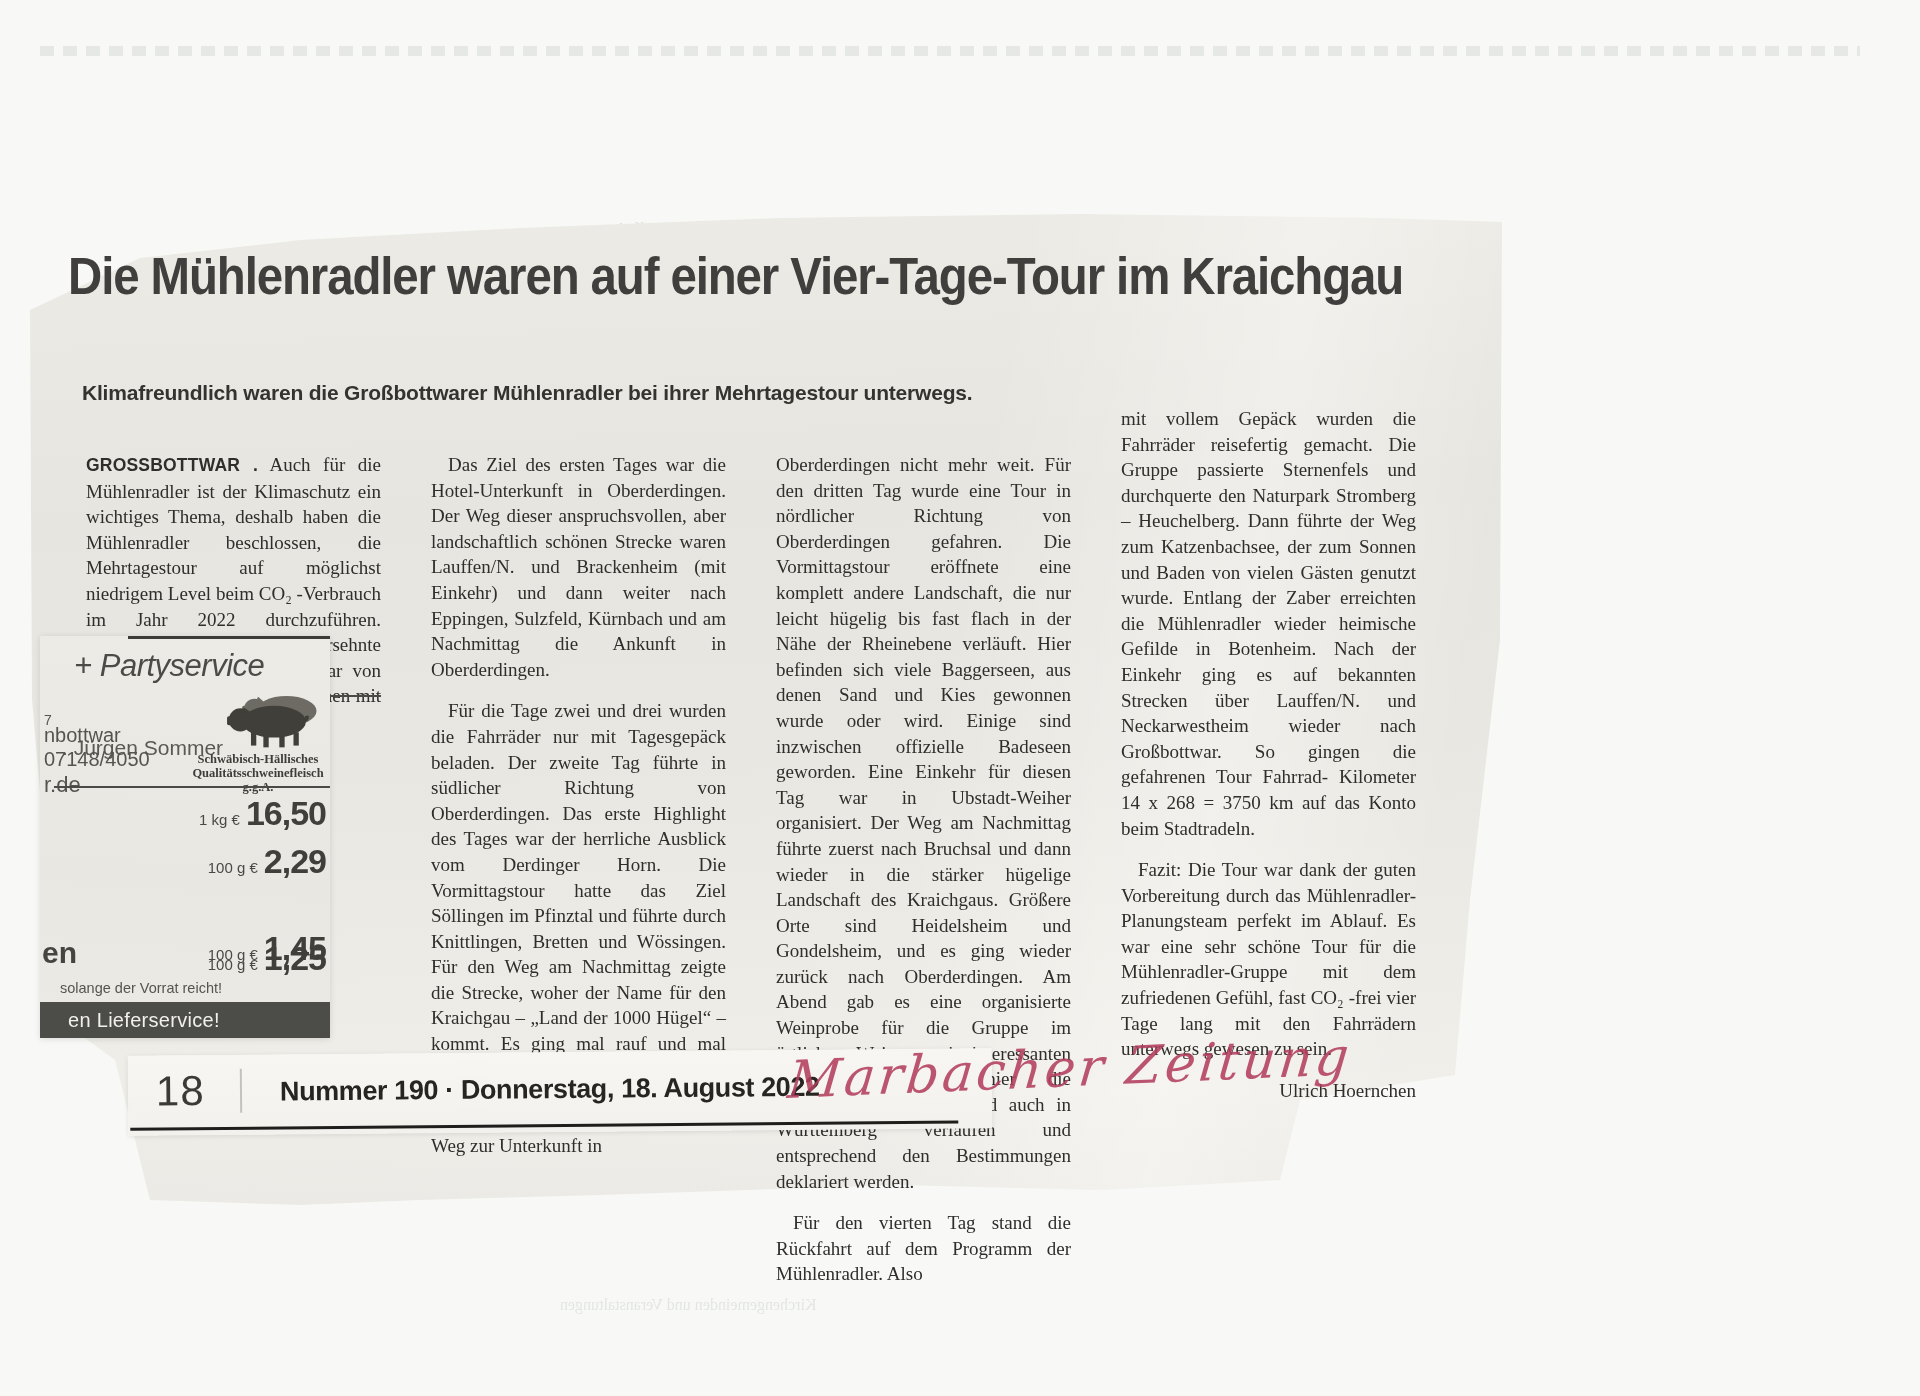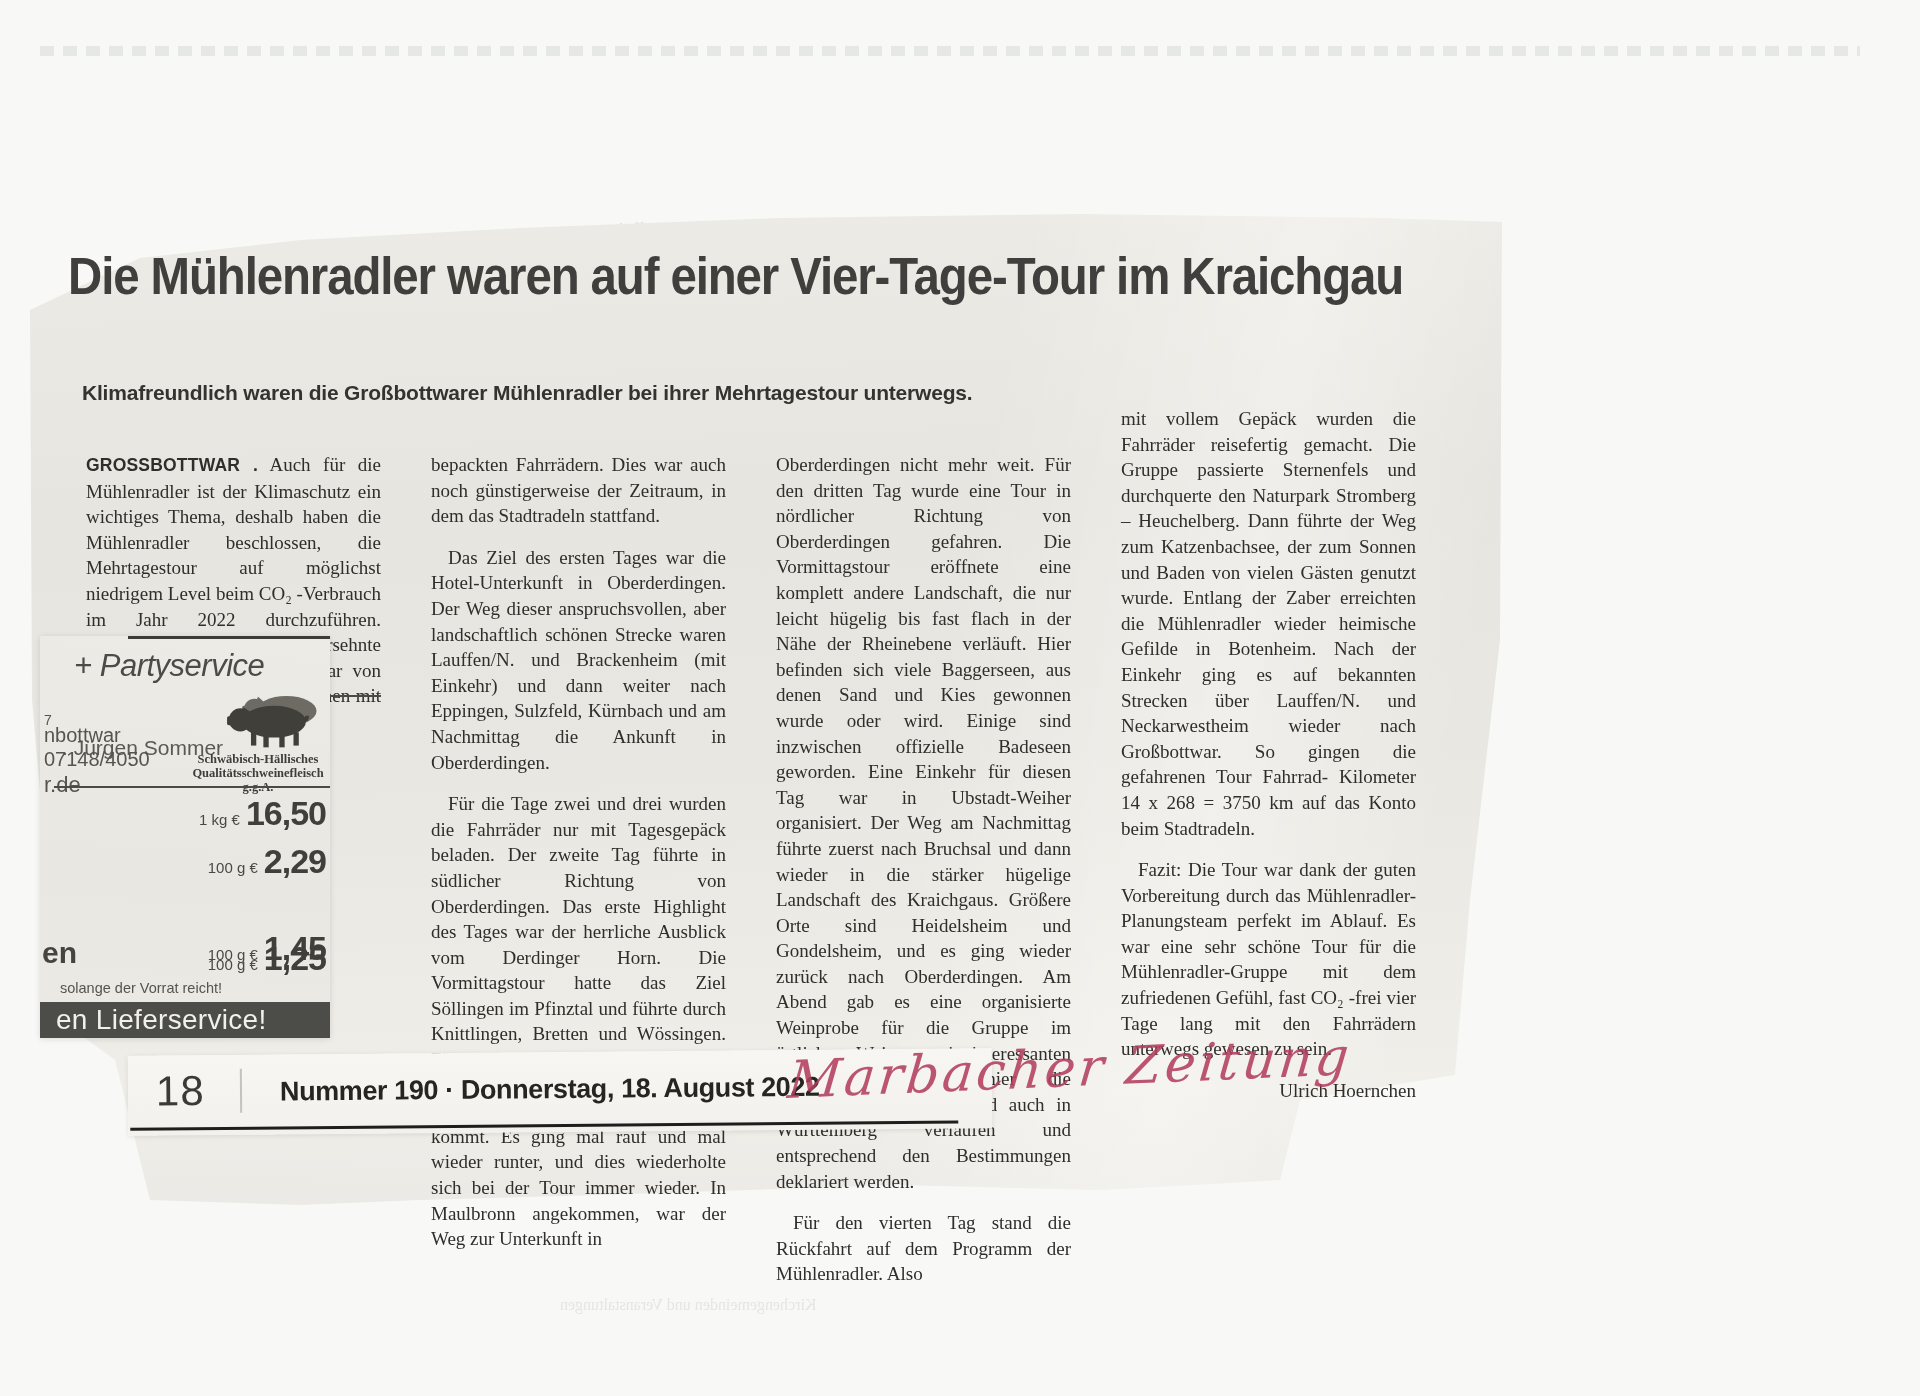--- a/index.html
+++ b/index.html
@@ -66,21 +66,21 @@
   }
   .ad-rule{position:absolute;left:14px;right:0;top:150px;height:2px;background:#4a4a46;}
   .price-row{position:absolute;right:4px;white-space:nowrap;}
   .pr0{top:158px;} .pr1{top:206px;} .pr2{top:273px;margin-top:20px;} .pr3{top:303px;margin-left:38px;}
   .price-unit{font-size:15px;color:#4a4945;margin-right:6px;}
   .price-val{font-size:34px;font-weight:700;color:#403f3b;letter-spacing:-1px;}
   .ad-partial{position:absolute;left:2px;top:300px;font-size:30px;font-weight:700;color:#454440;}
   .ad-stock{position:absolute;left:20px;top:344px;font-size:14.5px;color:#55544f;}
   .ad-banner{
     position:absolute;left:0;right:0;bottom:0;height:36px;background:#4c4c49;
-    color:#f1f0ec;font-size:28px;line-height:36px;padding-left:16px;letter-spacing:.3px;
+    color:#f1f0ec;font-size:20px;line-height:36px;padding-left:28px;letter-spacing:.3px;
   }
   
   .footer-strip{
     position:absolute;left:128px;top:1052px;width:864px;height:80px;
     background:linear-gradient(180deg,#f7f6f2 0%,#f2f1ed 100%);
     transform:rotate(-.5deg);box-shadow:0 1px 5px rgba(0,0,0,.10);
   }
   .footer-num{
     position:absolute;left:28px;top:12px;font-family:"Liberation Sans",sans-serif;
     font-size:42px;font-weight:400;color:#3b3a38;letter-spacing:1px;
@@ -137,21 +137,20 @@
 </div>
 
 <div class="headline">Die Mühlenradler waren auf einer Vier-Tage-Tour im Kraichgau</div>
 <div class="subheadline">Klimafreundlich waren die Großbottwarer Mühlenradler bei ihrer Mehrtagestour unterwegs.</div>
 
 <div class="col c1">
   <p><span class="dateline">GROSSBOTTWAR .</span><span> Auch für die Mühlenradler ist der Klimaschutz ein wichtiges Thema, deshalb haben die Mühlenradler beschlossen, die Mehrtagestour auf möglichst niedrigem Level beim CO₂ -Verbrauch im Jahr 2022 durchzuführen. Pünktlich startete die lang ersehnte Tour Mitte Juli in Großbottwar von </span><span class="struck">der Harzberghalle für 14 Personen mit voll-</span></p>
 </div>
 
 <div class="col c2">
-  <p>bepackten Fahrrädern. Dies war auch noch günstigerweise der Zeitraum, in dem das Stadtradeln stattfand.</p>
   <p class="ind">Das Ziel des ersten Tages war die Hotel-Unterkunft in Oberderdingen. Der Weg dieser anspruchsvollen, aber landschaftlich schönen Strecke waren Lauffen/N. und Brackenheim (mit Einkehr) und dann weiter nach Eppingen, Sulzfeld, Kürnbach und am Nachmittag die Ankunft in Oberderdingen.</p>
   <p class="ind">Für die Tage zwei und drei wurden die Fahrräder nur mit Tagesgepäck beladen. Der zweite Tag führte in südlicher Richtung von Oberderdingen. Das erste Highlight des Tages war der herrliche Ausblick vom Derdinger Horn. Die Vormittagstour hatte das Ziel Söllingen im Pfinztal und führte durch Knittlingen, Bretten und Wössingen. Für den Weg am Nachmittag zeigte die Strecke, woher der Name für den Kraichgau – „Land der 1000 Hügel“ – kommt. Es ging mal rauf und mal wieder runter, und dies wiederholte sich bei der Tour immer wieder. In Maulbronn angekommen, war der Weg zur Unterkunft in</p>
 </div>
 
 <div class="col c3">
   <p>Oberderdingen nicht mehr weit. Für den dritten Tag wurde eine Tour in nördlicher Richtung von Oberderdingen gefahren. Die Vormittagstour eröffnete eine komplett andere Landschaft, die nur leicht hügelig bis fast flach in der Nähe der Rheinebene verläuft. Hier befinden sich viele Baggerseen, aus denen Sand und Kies gewonnen wurde oder wird. Einige sind inzwischen offizielle Badeseen geworden. Eine Einkehr für diesen Tag war in Ubstadt-Weiher organisiert. Der Weg am Nachmittag führte zuerst nach Bruchsal und dann wieder in die stärker hügelige Landschaft des Kraichgaus. Größere Orte sind Heidelsheim und Gondelsheim, und es ging wieder zurück nach Oberderdingen. Am Abend gab es eine organisierte Weinprobe für die Gruppe im örtlichen Weingut mit interessanten Informationen, dass hier die Weingebiete in Baden und auch in Württemberg verlaufen und entsprechend den Bestimmungen deklariert werden.</p>
   <p class="ind">Für den vierten Tag stand die Rückfahrt auf dem Programm der Mühlenradler. Also</p>
 </div>
 
 <div class="col c4">

